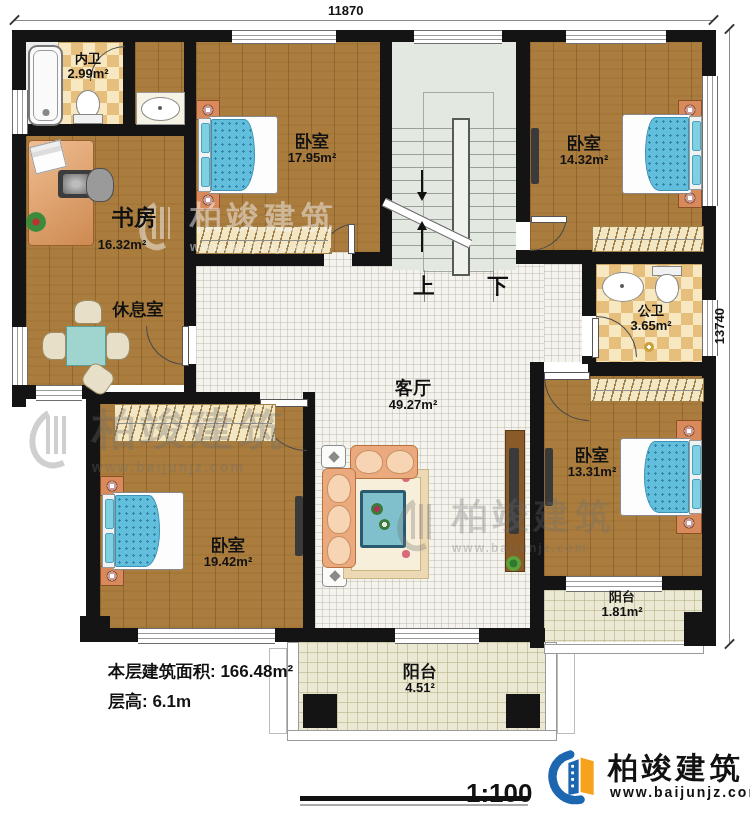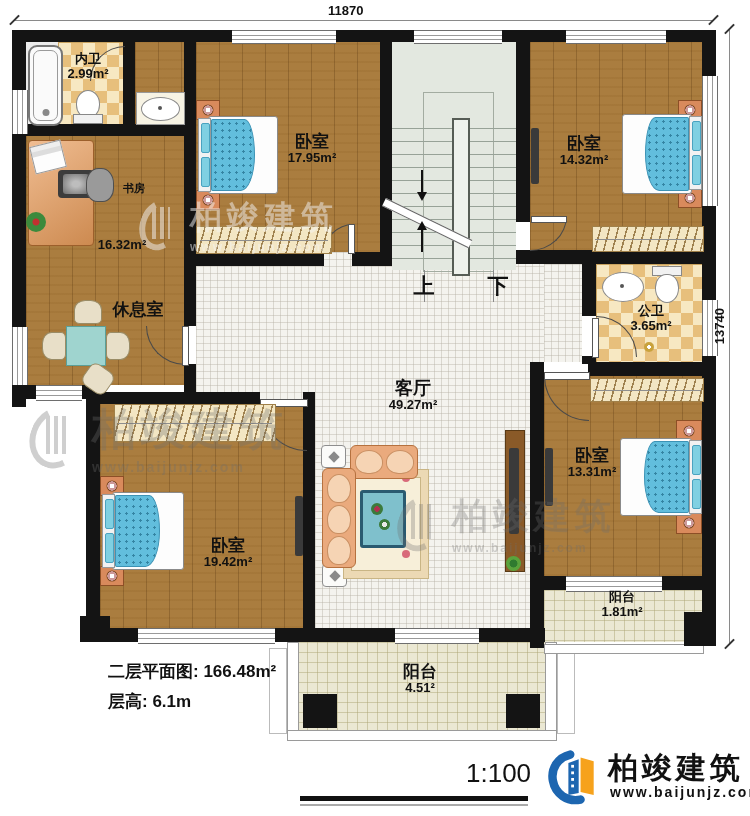--- a/index.html
+++ b/index.html
@@ -284,21 +284,21 @@
         <div class="t1" style="font-size:36px;">柏竣建筑</div>
          <div class="t2" style="font-size:12px;">www.baijunjz.com</div>
       </div>
   </div>
 
   <div class="lbl" style="left:88px;top:52px;">
     <div class="nm">内卫</div>
     <div class="ar">2.99m²</div>
   </div>
   <div class="lbl" style="left:134px;top:182px;">
-    <div class="nm" style="font-size:11px;">书房</div>
+    <div class="nm" style="font-size:22px;margin-top:24px;">书房</div>
   </div>
   <div class="lbl" style="left:122px;top:238px;">
     <div class="ar">16.32m²</div>
   </div>
   <div class="lbl" style="left:138px;top:300px;">
     <div class="nm" style="font-size:17px;">休息室</div>
   </div>
   <div class="lbl" style="left:312px;top:132px;">
     <div class="nm" style="font-size:17px;">卧室</div>
     <div class="ar">17.95m²</div>
@@ -340,24 +340,24 @@
 
   <div class="a" style="left:14px;top:20px;width:700px;height:1px;background:#8a8a8a;"></div>
   <div class="dimtick" style="left:8px;top:19px;"></div>
   <div class="dimtick" style="left:707px;top:19px;"></div>
   <div class="a" style="left:328px;top:3px;font-size:13px;font-weight:bold;">11870</div>
   <div class="a" style="left:729px;top:30px;width:1px;height:614px;background:#8a8a8a;"></div>
   <div class="dimtick" style="left:723px;top:28px;"></div>
   <div class="dimtick" style="left:723px;top:643px;"></div>
   <div class="a" style="left:712px;top:308px;font-size:13px;font-weight:bold;writing-mode:vertical-rl;transform:rotate(180deg);">13740</div>
 
-  <div class="a" style="left:108px;top:660px;font-size:17px;font-weight:600;">二层平面图: 166.48m²</div>
+  <div class="a" style="left:108px;top:660px;font-size:17px;font-weight:600;">本层建筑面积: 166.48m²</div>
   <div class="a" style="left:108px;top:690px;font-size:17px;font-weight:600;">层高: 6.1m</div>
 
-  <div class="a" style="left:466px;top:758px;font-size:26px;font-weight:400;">1:100</div>
+  <div class="a" style="left:466px;top:778px;font-size:26px;font-weight:700;">1:100</div>
   <div class="a" style="left:300px;top:796px;width:228px;height:5px;background:#111;"></div>
   <div class="a" style="left:300px;top:804px;width:228px;height:2px;background:#aaa;"></div>
 
   <div class="a" style="left:544px;top:748px;width:200px;height:62px;">
     <svg width="60" height="60" viewBox="0 0 64 64" style="position:absolute;left:0;top:0;">
       <path d="M28 7 C15 10 7 22 9.5 35 C12 49 25 58 39 55" fill="none" stroke="#1d66b0" stroke-width="9" stroke-linecap="round"></path>
       <polygon points="26,16 37,12 37,48 26,50" fill="#1d66b0"></polygon>
       <polygon points="39,10 53,14 53,50 39,47" fill="#f6a21c"></polygon>
       <rect x="29" y="18" width="3" height="3" fill="#fff"></rect>
         <rect x="29" y="25" width="3" height="3" fill="#fff"></rect>

